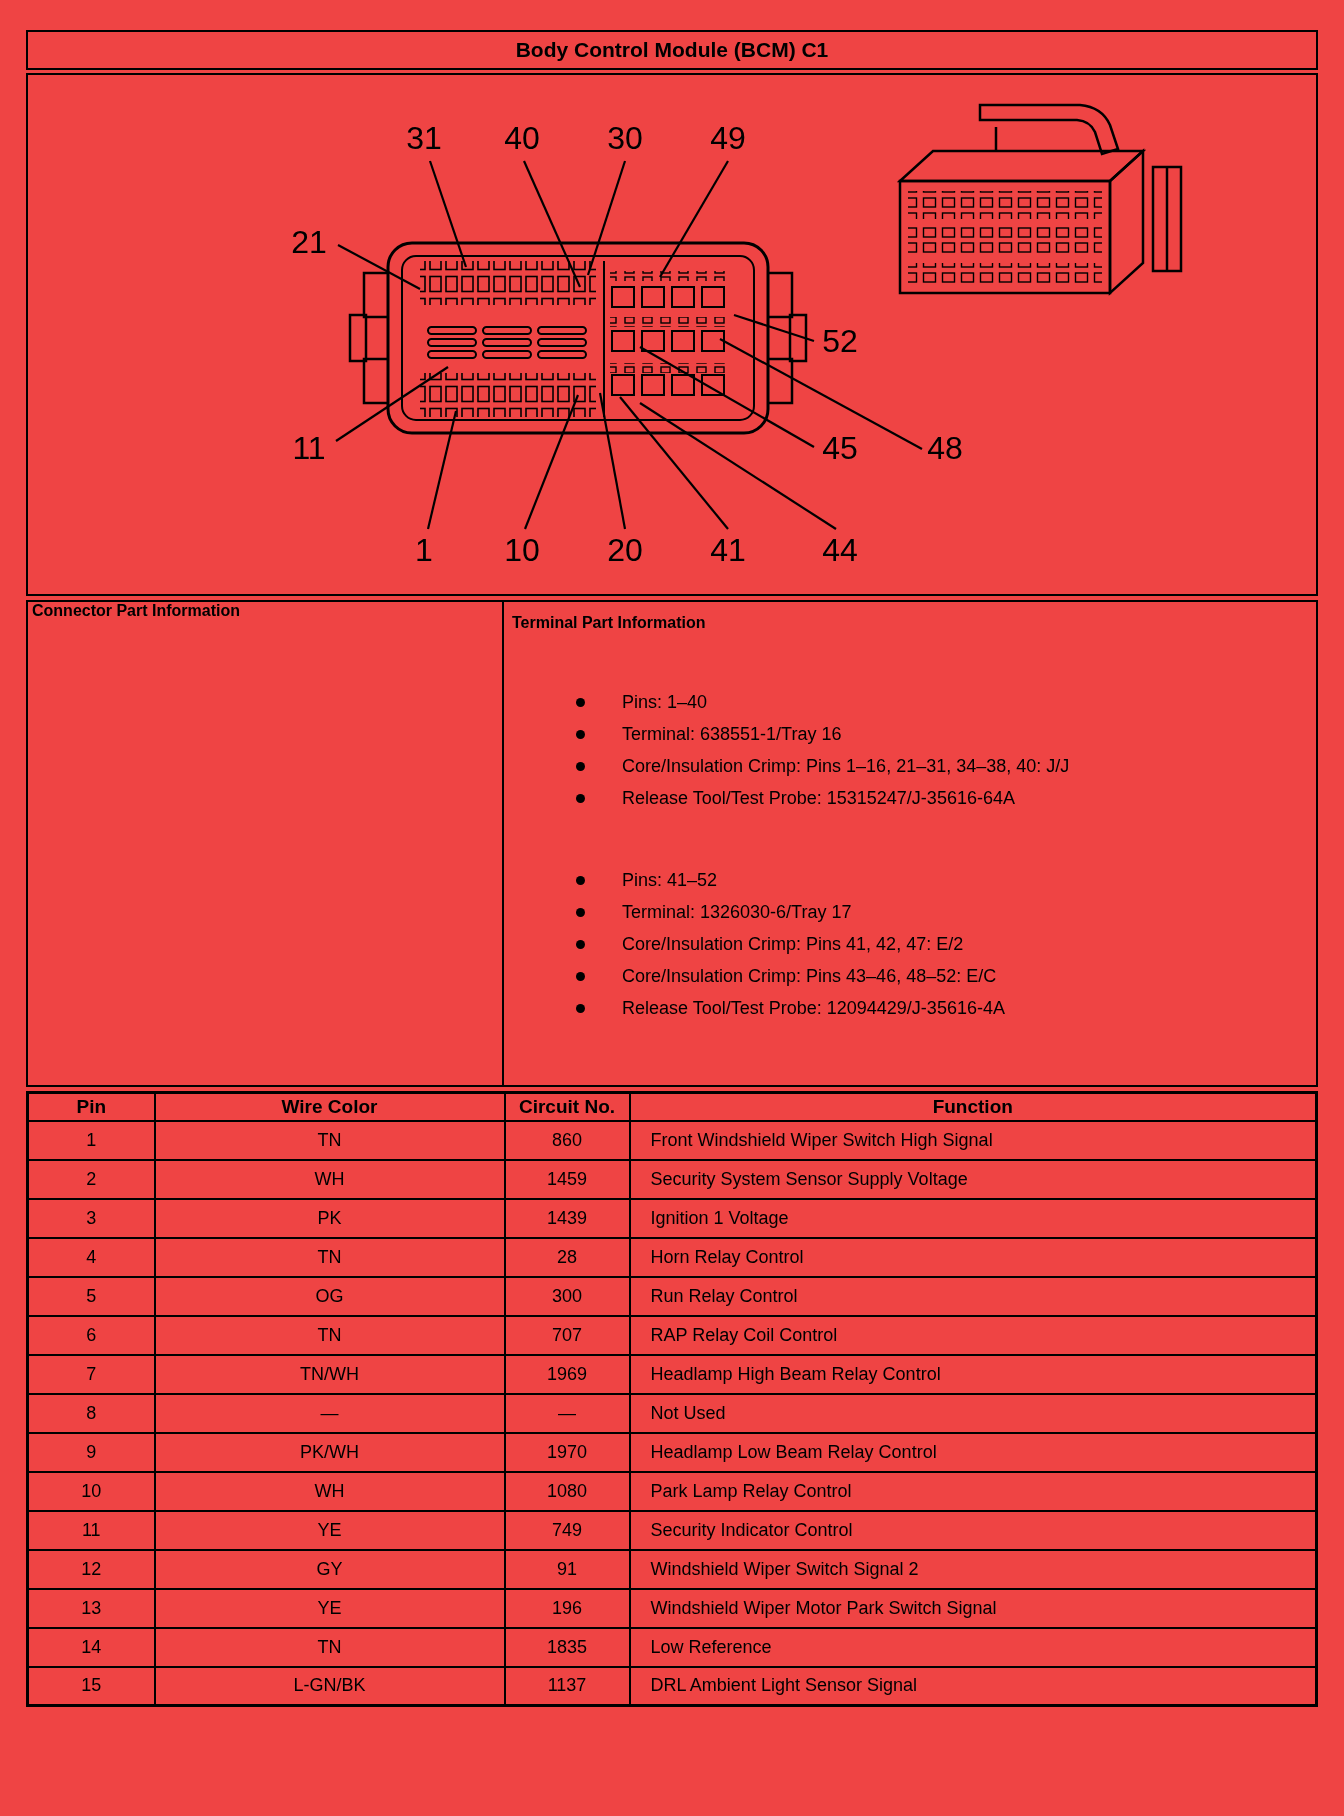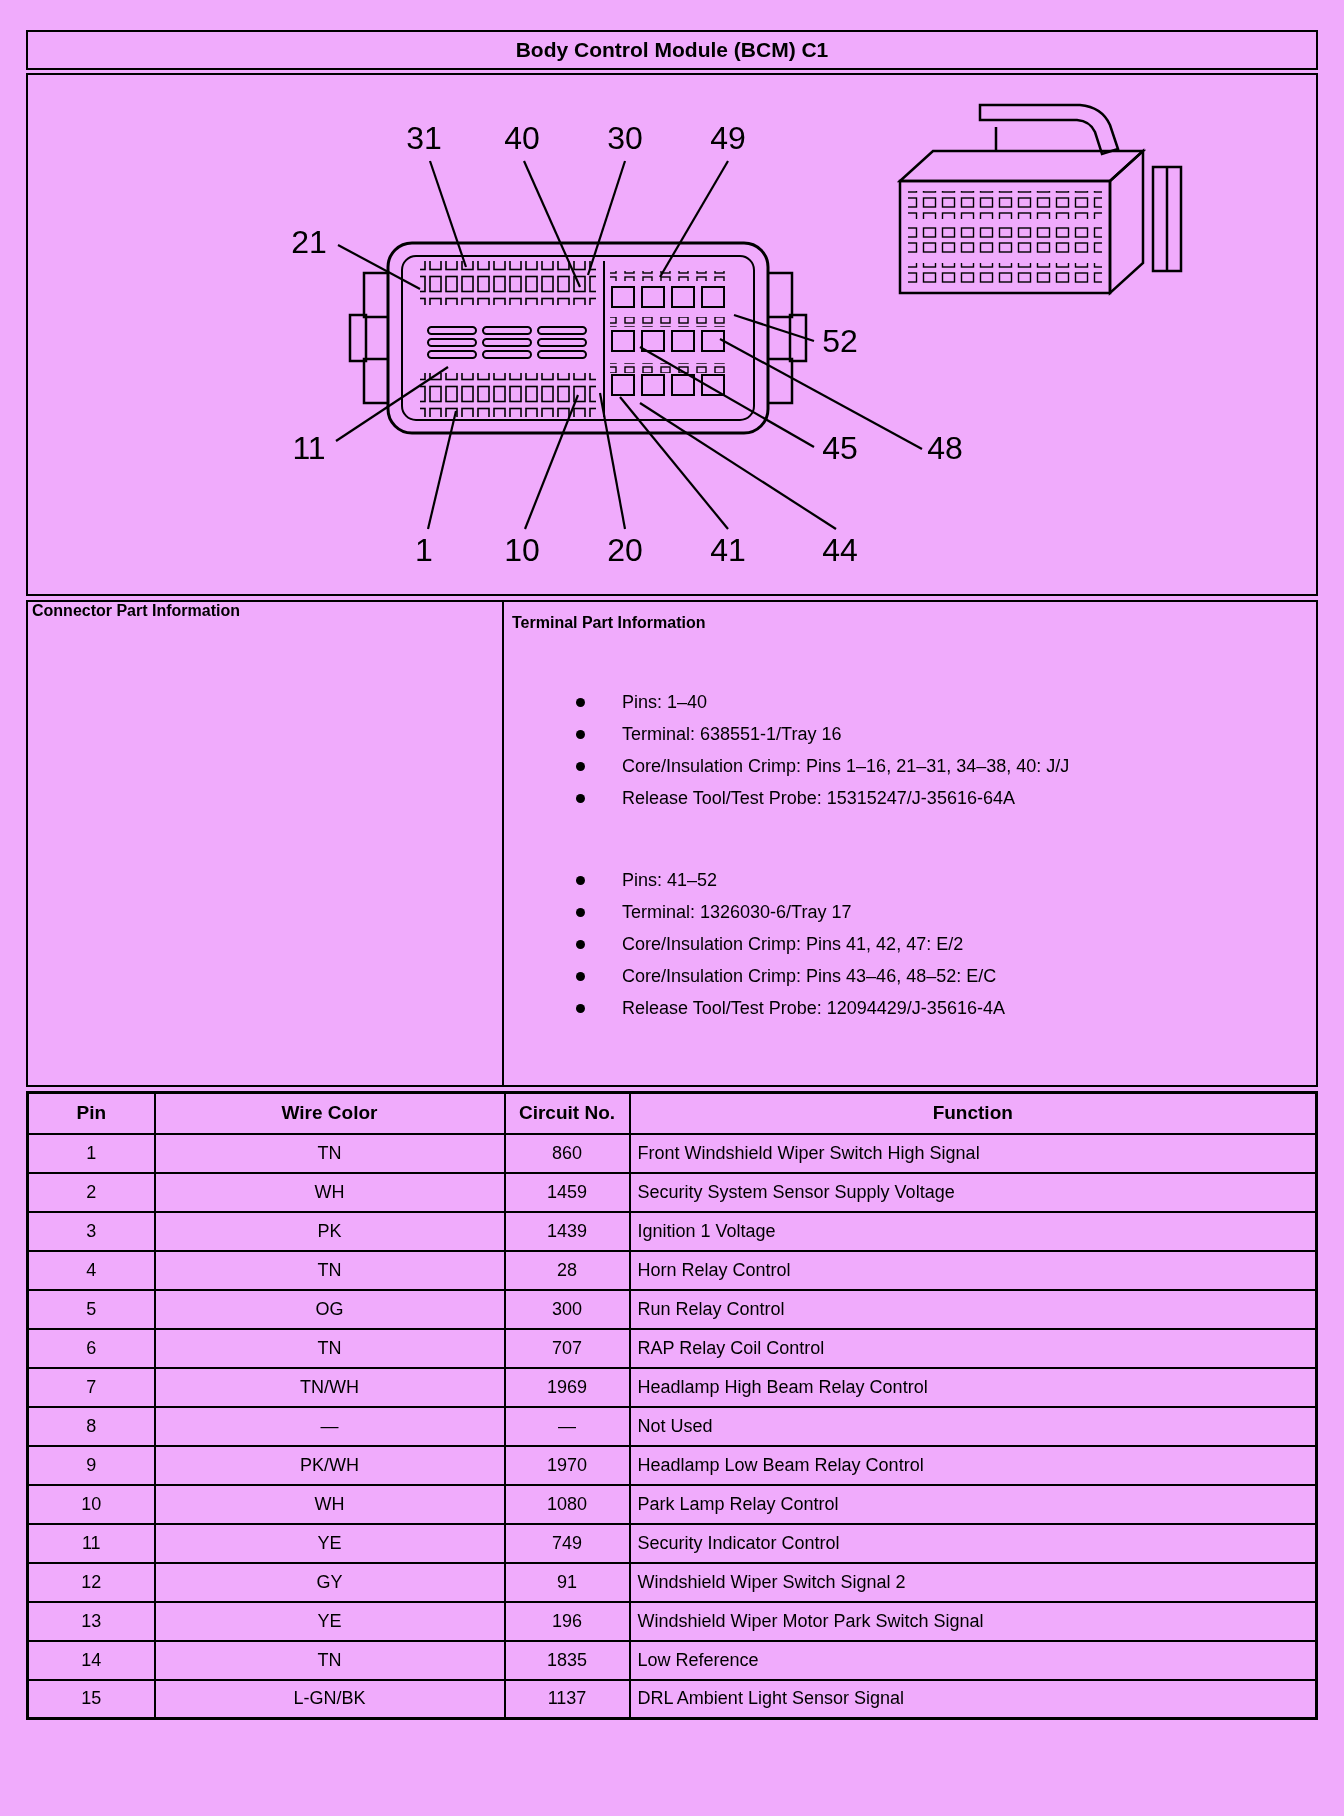--- a/index.html
+++ b/index.html
@@ -6,21 +6,21 @@
   html, body { background: #ffffff; }
   body {
     font-family: "Liberation Sans", sans-serif;
     color: #000000;
     width: 1344px;
   }
   .page {
     width: 1344px;
     height: 1816px;
     padding: 30px 26px 0 26px;
-    background: #f0abfc;
+    background: #ef4444;
     position: relative;
   }
   .title-bar {
     border: 2px solid #000;
     height: 40px;
     display: flex;
     align-items: center;
     justify-content: center;
     font-weight: bold;
     font-size: 21px;
@@ -83,26 +83,26 @@
   }
   .pin-table th, .pin-table td {
     border: 2px solid #000;
     padding: 0 4px;
     overflow: hidden;
     white-space: nowrap;
   }
   .pin-table th {
     font-size: 19px;
     font-weight: bold;
-    height: 41px;
+    height: 28px;
     text-align: center;
   }
   .pin-table td { font-size: 18px; height: 39px; }
   .pin-table td.c { text-align: center; }
-  .pin-table td.fn { text-align: left; padding-left: 7px; }
+  .pin-table td.fn { text-align: left; padding-left: 20px; }
 </style>
 </head>
 <body>
 
 <div class="page">
 
   <div class="title-bar">
     <span>Body Control Module (BCM) C1</span>
   </div>
 

